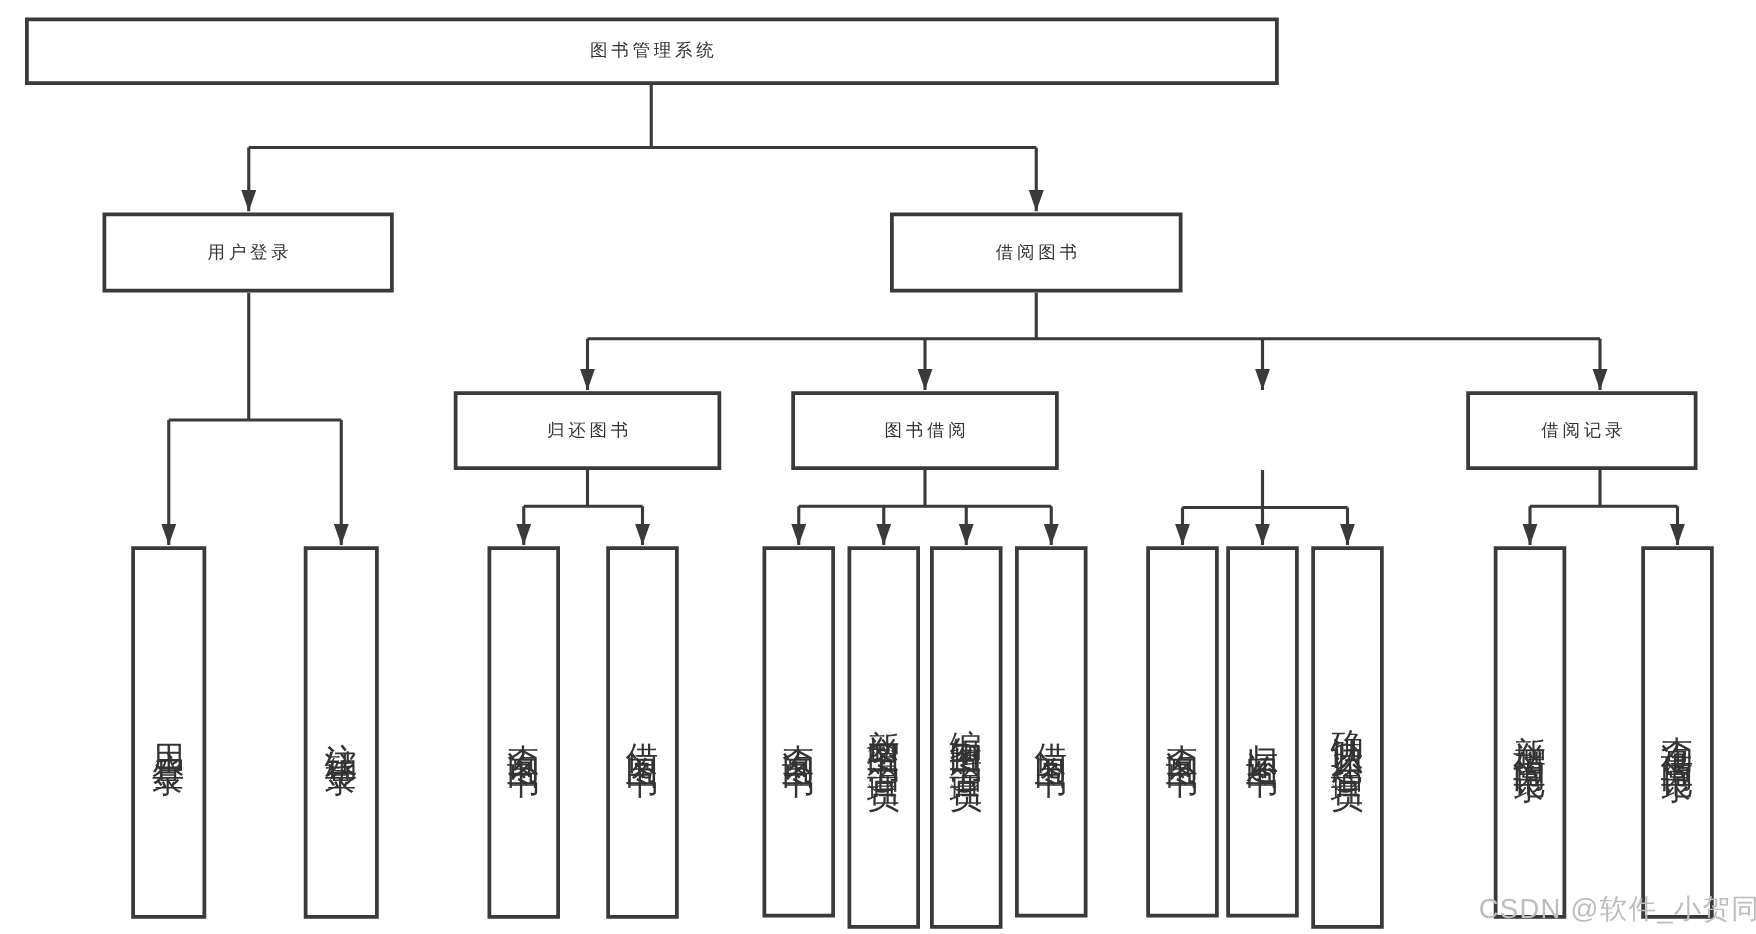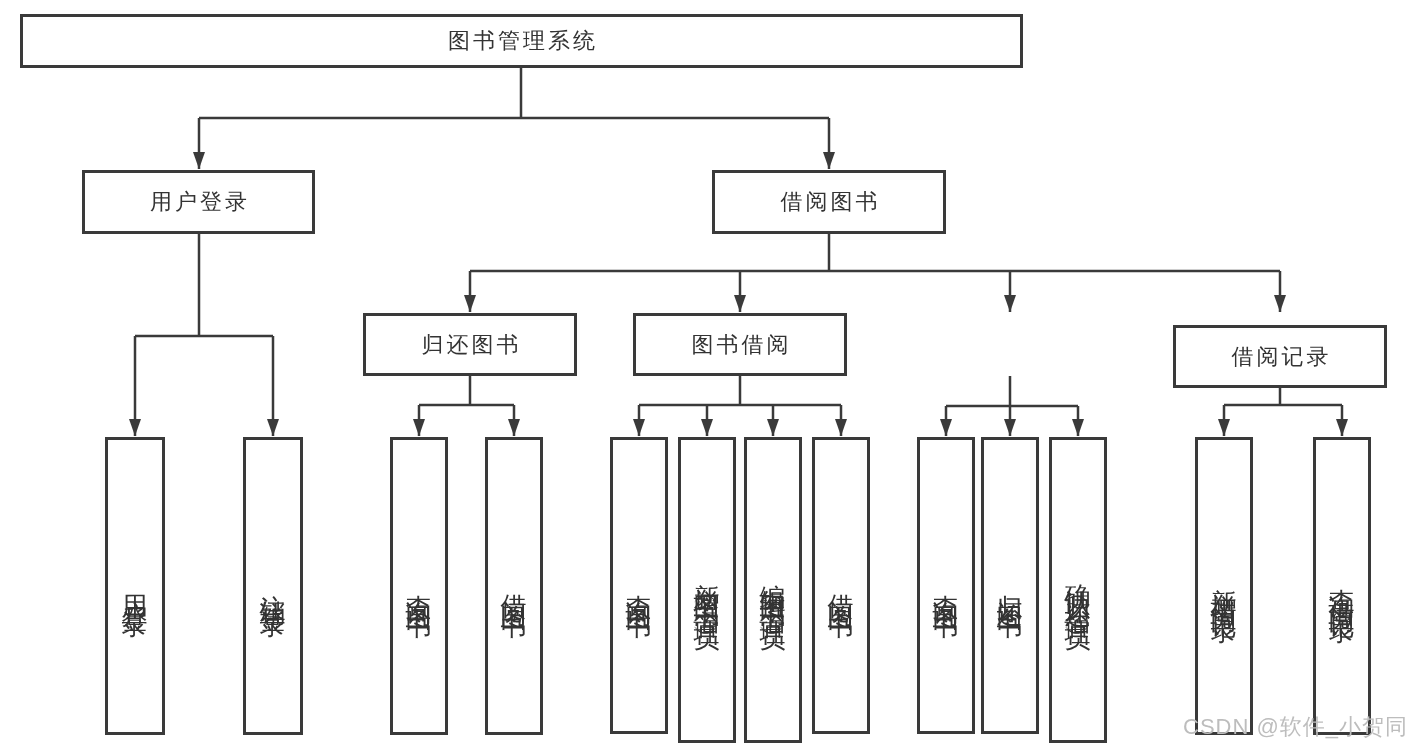--- a/index.html
+++ b/index.html
@@ -20,21 +20,21 @@
     position: absolute;
     box-sizing: border-box;
     border: 3px solid #3a3a3a;
     background: #ffffff;
     display: flex;
     align-items: center;
     justify-content: center;
     color: #333333;
     white-space: nowrap;
   }
-  .node-h { font-size: 22px; letter-spacing: 3px; }
+  .node-h { font-size: 14px; letter-spacing: 3px; }
   .node-h .lbl { text-indent: 3px; }
   .node-v { font-size: 26px; }
   .node-v .lbl {
     writing-mode: vertical-rl;
     letter-spacing: 6px;
     line-height: 1;
   }
   .watermark {
     position: absolute;
     left: 1183px;
@@ -104,21 +104,21 @@
   <div class="node node-h" style="left:712px; top:170px; width:234px; height:64px;">
     <span class="lbl">借阅图书</span>
   </div>
 
   <div class="node node-h" style="left:363px; top:313px; width:214px; height:63px;">
     <span class="lbl">归还图书</span>
   </div>
   <div class="node node-h" style="left:633px; top:313px; width:214px; height:63px;justify-content:center;">
     <span class="lbl">图书借阅</span>
   </div>
-  <div class="node node-h" style="left:1173px; top:313px; width:214px; height:63px;margin-top:12px;">
+  <div class="node node-h" style="left:1173px; top:313px; width:185px; height:63px;">
     <span class="lbl">借阅记录</span>
   </div>
 
   <div class="node node-v" style="left:105px; top:437px; width:60px; height:298px;">
     <span class="lbl">用户登录</span>
   </div>
   <div class="node node-v" style="left:243px; top:437px; width:60px; height:298px;">
     <span class="lbl">注销登录</span>
   </div>
 

